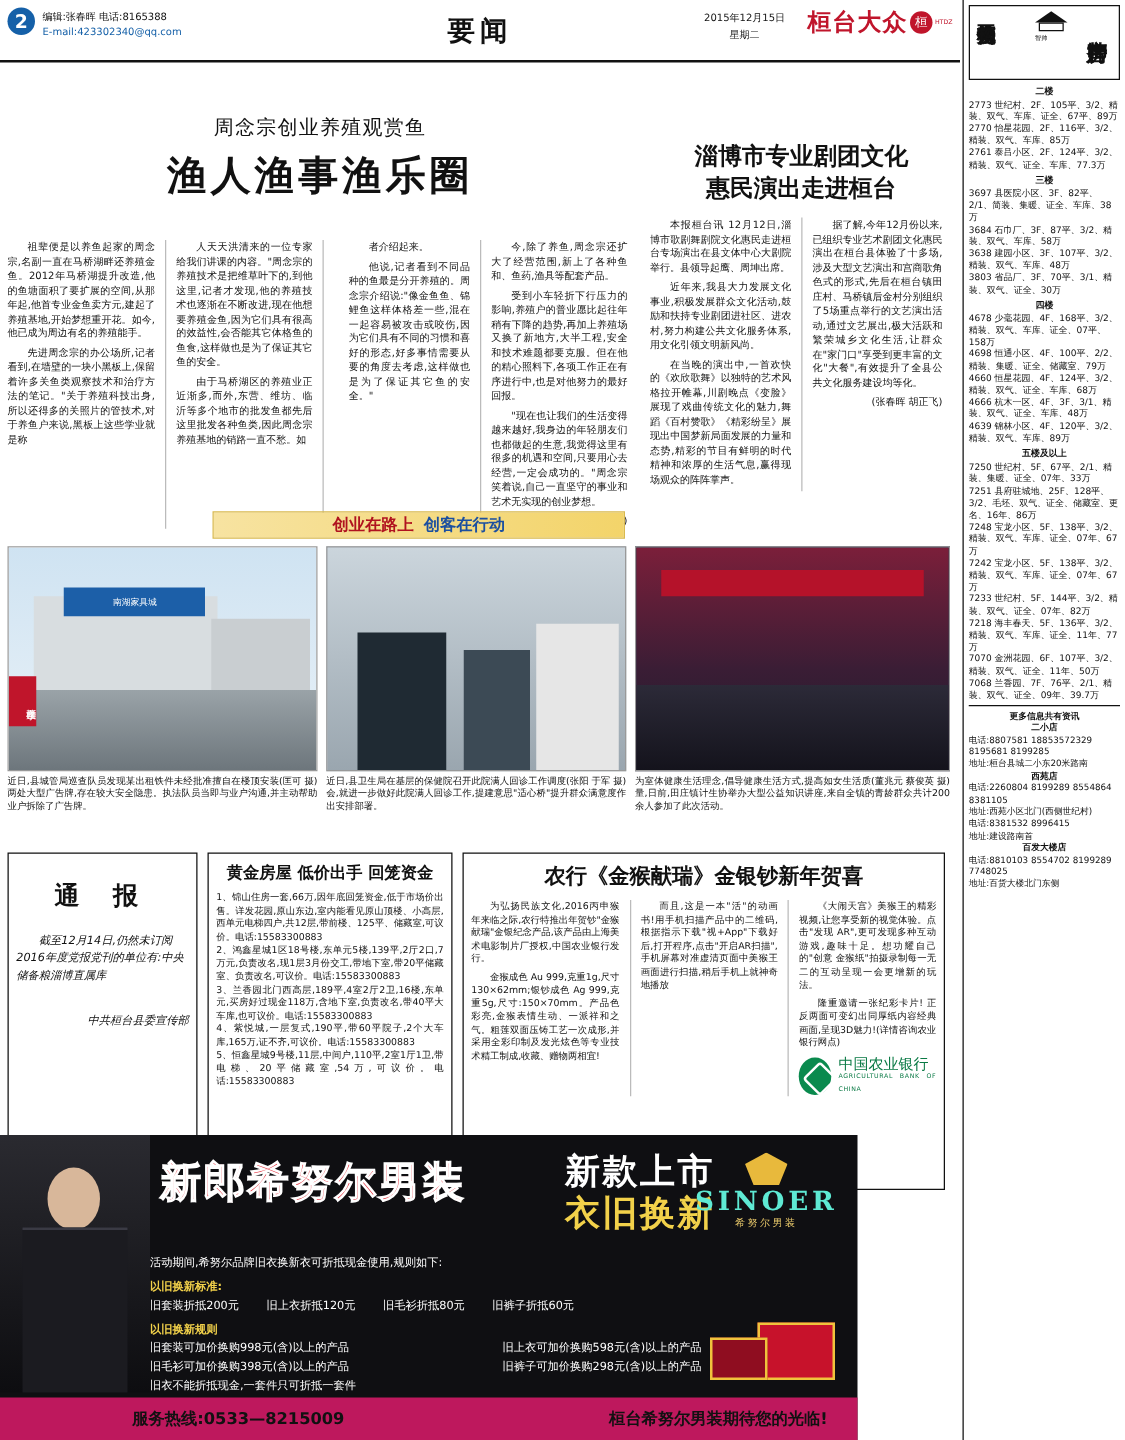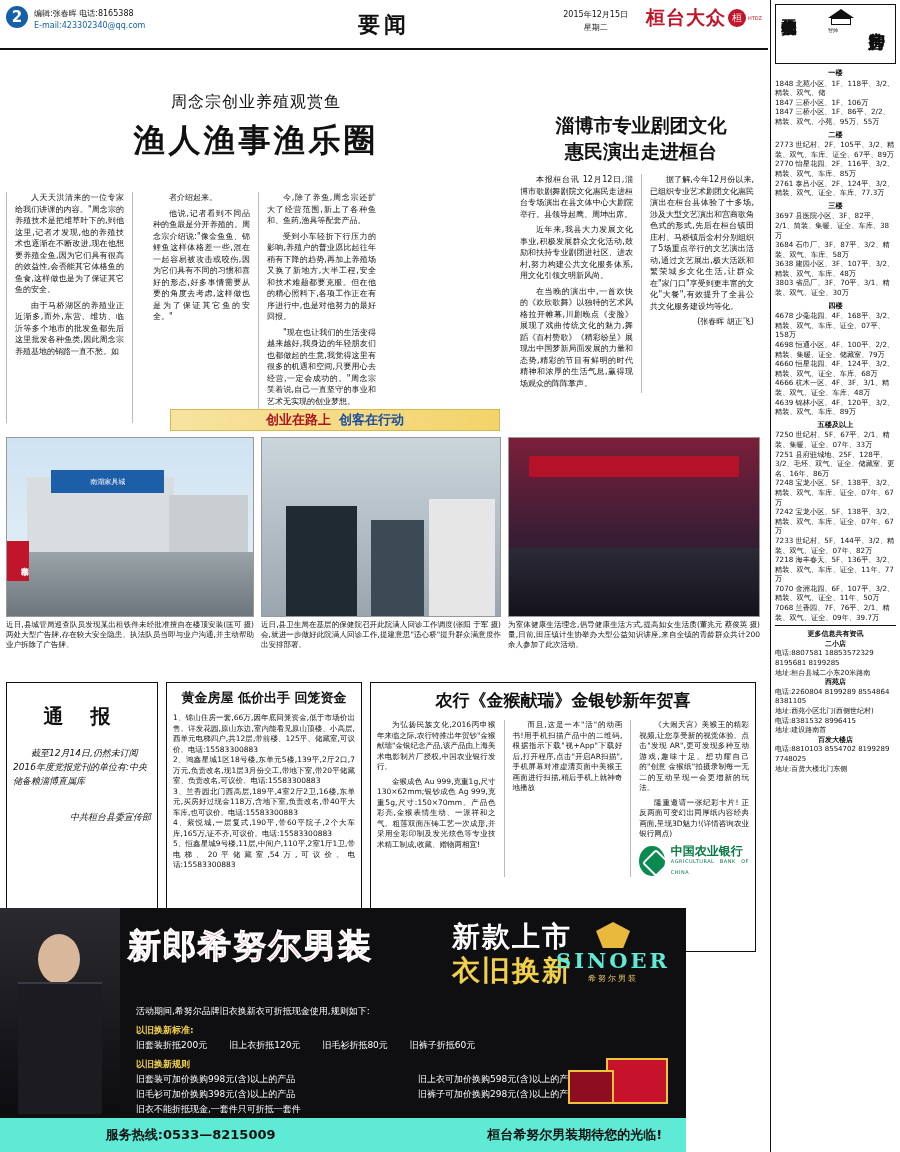--- a/index.html
+++ b/index.html
@@ -91,44 +91,44 @@
   .b1 h3 { margin:14px 0 16px 0; text-align:center; font-size:20px; letter-spacing:10px; font-weight:bold; font-family:"DejaVu Serif","Liberation Serif",serif; }
   .b1 .body { font-size:9px; line-height:14px;font-style:italic; }
   .b2 h3 { margin:0 0 6px 0; text-align:center; font-size:13px; font-weight:bold; }
   .b2 .body { font-size:7.5px; line-height:10.5px; text-align:justify; }
   .b3 h3 { margin:0 0 8px 0; text-align:center; font-size:17px; font-weight:bold; font-family:"DejaVu Serif","Liberation Serif",serif; }
   .b3-cols { display:flex; gap:8px; }
   .b3-cols > div { width:120px; font-size:7.5px; line-height:10.5px; text-align:justify; }
   .abc-logo { margin-top:6px; display:flex; align-items:center; justify-content:center; gap:6px; }
   .abc-mark { width:30px;height:30px;border-radius:50%;background:#0a8a4e;position:relative; }
   .abc-mark:after{content:"";position:absolute;left:7px;top:7px;width:16px;height:16px;border:2px solid #fff;border-radius:3px;transform:rotate(45deg);}
-  .abc-cn { font-size:12px; font-weight:bold; color:#0a7a45; }
+  .abc-cn { font-size:12px; font-weight:normal; color:#0a7a45; }
   .abc-en { font-size:5px; color:#0a7a45; letter-spacing:.5px; }
 
   
   .ad { position:absolute; left:0; top:908px; width:686px; height:244px; background:#0f0f12; color:#fff; overflow:hidden; }
   .ad .manphoto { position:absolute; left:0; top:0; width:120px; height:206px; background:linear-gradient(#2a2a30,#0d0d10); }
   .ad .man-head { position:absolute; left:38px; top:26px; width:42px; height:50px; border-radius:50%; background:#d8b79a; }
   .ad .man-body { position:absolute; left:18px; top:74px; width:84px; height:132px; background:#1b1b20; border-top:2px solid #3a3a44; }
   .ad-title { position:absolute; left:128px; top:16px; }
   .ad-title .l1 { font-size:33px; font-weight:bold; color:#e01f2d; font-family:"DejaVu Serif","Liberation Serif",serif; letter-spacing:2px; -webkit-text-stroke:1px #fff; }
   .ad-new { position:absolute; left:452px; top:10px; font-size:28px; font-weight:bold; color:#fff; letter-spacing:2px; font-family:"DejaVu Serif","Liberation Serif",serif;}
   .ad-new2 { position:absolute; left:452px; top:44px; font-size:28px; font-weight:bold; color:#f2d14a; letter-spacing:2px; font-family:"DejaVu Serif","Liberation Serif",serif;}
   .sinoer { position:absolute; right:16px; top:14px; text-align:center; }
   .sinoer .crest { width:34px;height:26px;margin:0 auto; background:#e8b93c; clip-path:polygon(50% 0,100% 35%,80% 100%,20% 100%,0 35%); }
   .sinoer .nm { font-size:21px; letter-spacing:3px; font-weight:bold; color:#5eead4; font-family:"DejaVu Serif","Liberation Serif",serif;}
   .sinoer .cn { font-size:8px; letter-spacing:2px; color:#e8c86a; }
-  .ad-rules { position:absolute; left:136px; top:96px; width:560px; font-size:9px; line-height:15px; }
+  .ad-rules { position:absolute; left:120px; top:96px; width:560px; font-size:9px; line-height:15px; }
   .ad-rules .hdr { color:#fff; }
   .ad-rules .sec { color:#f2d14a; font-weight:bold; margin-top:4px; }
   .ad-rules .row { display:flex; gap:22px; }
   .ad-gift { position:absolute; right:18px; bottom:48px; width:110px; height:78px; }
   .ad-gift .box1{position:absolute;right:0;bottom:0;width:62px;height:46px;background:#c7122b;border:2px solid #f0c33c;}
   .ad-gift .box2{position:absolute;right:54px;bottom:0;width:46px;height:34px;background:#8f0d20;border:2px solid #f0c33c;}
-  .ad-foot { position:absolute; left:0; bottom:0; width:768px; height:34px; background:#5eead4; color:#111; display:flex; align-items:center; justify-content:space-around; font-size:13px; font-weight:bold; }
+  .ad-foot { position:absolute; left:0; bottom:0; width:768px; height:34px; background:#be185d; color:#111; display:flex; align-items:center; justify-content:space-around; font-size:13px; font-weight:bold; }
 
   
   .rail { position:absolute; left:770px; top:0; width:130px; height:1152px; border-left:1px solid #111; }
   .rail-top { border:1px solid #111; margin:4px; height:60px; position:relative; background:#fff; }
   .rail-top .vleft { position:absolute; left:4px; top:3px; font-size:15px; font-weight:bold; line-height:17px; writing-mode:vertical-rl; text-orientation:upright; }
   .rail-top .vright { position:absolute; right:6px; top:14px; font-size:17px; font-weight:bold; writing-mode:vertical-rl; text-orientation:upright; }
   .rail-top .house { position:absolute; left:52px; top:4px; width:26px; height:16px; }
   .rail-top .house .roof { width:0;height:0;border-left:13px solid transparent;border-right:13px solid transparent;border-bottom:9px solid #111; }
   .rail-top .house .base { width:20px;height:7px;border:1px solid #111;margin:0 auto;}
   .rail-top .sm { position:absolute; left:52px; top:22px; font-size:5px; }
@@ -165,20 +165,24 @@
 
   <div class="mainarea">
 
     <div style="position:absolute;left:6px;top:30px;width:500px;">
       <div class="hl-sub">周念宗创业养殖观赏鱼</div>
       <div class="hl-main">渔人渔事渔乐圈</div>
     </div>
 
     <div class="art1">
       <div class="art1-cols col-text">
+        <div>
+          <p>祖辈便是以养鱼起家的周念宗,名副一直在马桥湖畔还养殖金鱼。2012年马桥湖提升改造,他的鱼塘面积了要扩展的空间,从那年起,他首专业金鱼卖方元,建起了养殖基地,开始梦想重开花。如今,他已成为周边有名的养殖能手。</p>
+          <p>先进周念宗的办公场所,记者看到,在墙壁的一块小黑板上,保留着许多关鱼类观察技术和治疗方法的笔记。"关于养殖科技出身,所以还得多的关照片的管技术,对于养鱼户来说,黑板上这些学业就是称</p>
+        </div>
         <div class="art1-sep" style="padding-left:8px">
           <p>人天天洪清来的一位专家给我们讲课的内容。"周念宗的养殖技术是把维草叶下的,到他这里,记者才发现,他的养殖技术也逐渐在不断改进,现在他想要养殖金鱼,因为它们具有很高的效益性,会否能其它体格鱼的鱼食,这样做也是为了保证其它鱼的安全。</p>
           <p>由于马桥湖区的养殖业正近渐多,而外,东营、维坊、临沂等多个地市的批发鱼都先后这里批发各种鱼类,因此周念宗养殖基地的销路一直不愁。如</p>
         </div>
         <div class="art1-sep" style="padding-left:20px">
           <p>者介绍起来。</p>
           <p>他说,记者看到不同品种的鱼最是分开养殖的。周念宗介绍说:"像金鱼鱼、锦鲤鱼这样体格差一些,混在一起容易被攻击或咬伤,因为它们具有不同的习惯和喜好的形态,好多事情需要从要的角度去考虑,这样做也是为了保证其它鱼的安全。"</p>
         </div>
         <div class="art1-sep" style="padding-left:8px">
           <p>今,除了养鱼,周念宗还扩大了经营范围,新上了各种鱼和、鱼药,渔具等配套产品。</p>
@@ -345,26 +349,20 @@
       <div class="vleft">领先不动产营销机构</div>
       <div class="house">
           <div class="roof"></div>
           <div class="base"></div>
         </div>
       <div class="sm">智帅</div>
       <div class="vright">智帅房产</div>
     </div>
 
     <div class="listing">
-      <div class="grp">一楼</div>
-      <div class="ln">1848 北苑小区、1F、118平、3/2、精装、双气、储</div>
-      <div class="ln">1847 三桥小区、1F、106万</div>
-      <div class="ln">1847 三桥小区、1F、86平、2/2、精装、双气、小苑、95万、55万</div>
-    </div>
-    <div class="listing">
       <div class="grp">二楼</div>
       <div class="ln">2773 世纪村、2F、105平、3/2、精装、双气、车库、证全、67平、89万</div>
       <div class="ln">2770 怡星花园、2F、116平、3/2、精装、双气、车库、85万</div>
       <div class="ln">2761 泰吕小区、2F、124平、3/2、精装、双气、证全、车库、77.3万</div>
     </div>
     <div class="listing">
       <div class="grp">三楼</div>
       <div class="ln">3697 县医院小区、3F、82平、2/1、简装、集暖、证全、车库、38万</div>
       <div class="ln">3684 石巾厂、3F、87平、3/2、精装、双气、车库、58万</div>
       <div class="ln">3638 建园小区、3F、107平、3/2、精装、双气、车库、48万</div>

